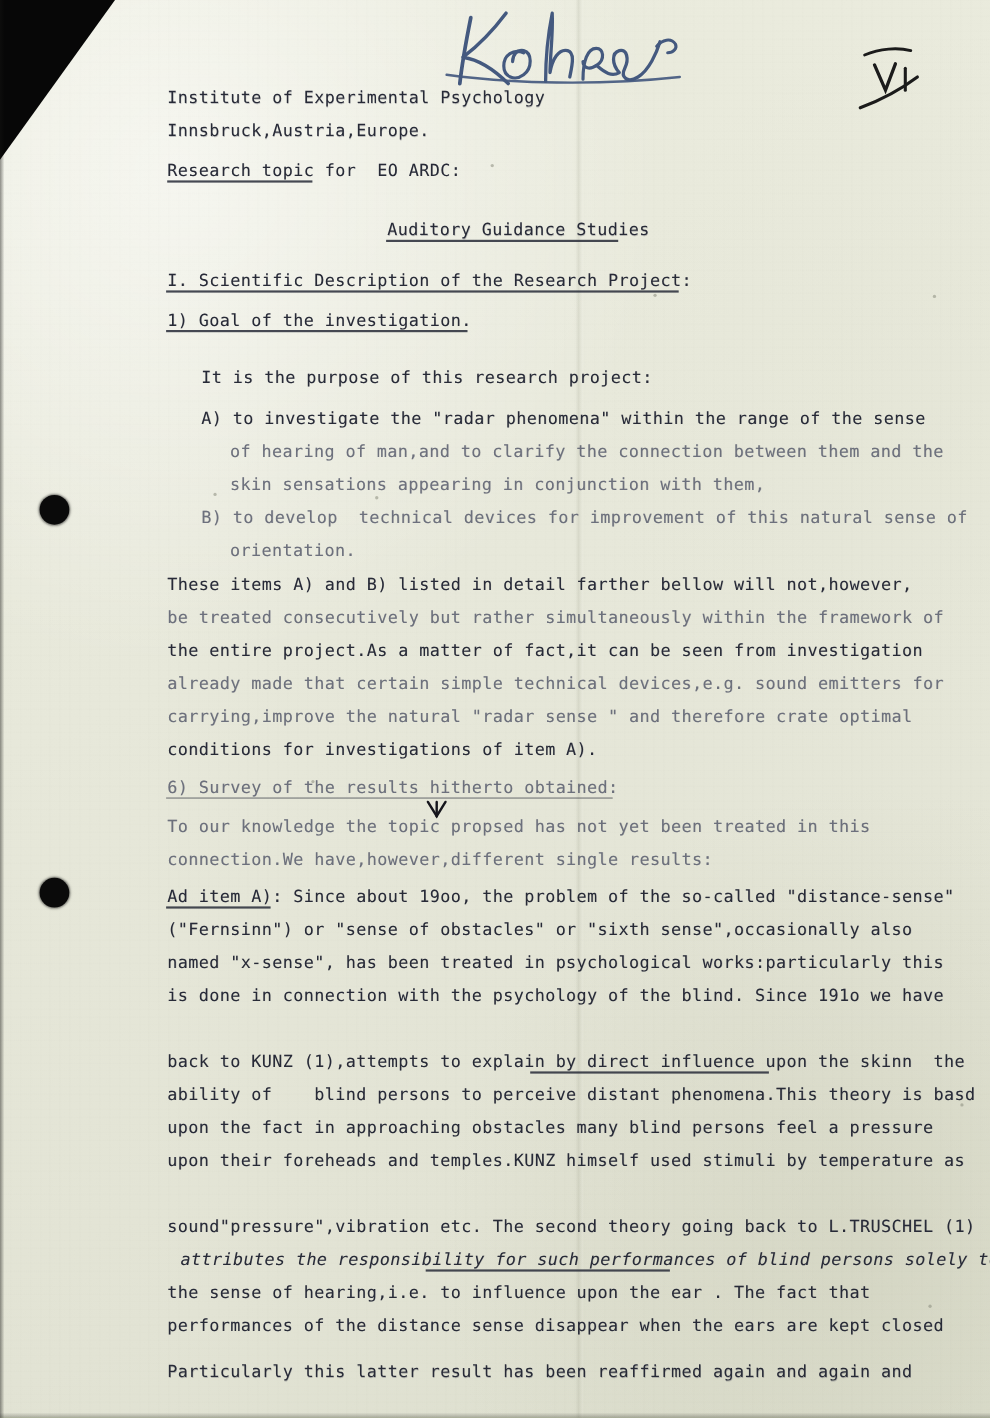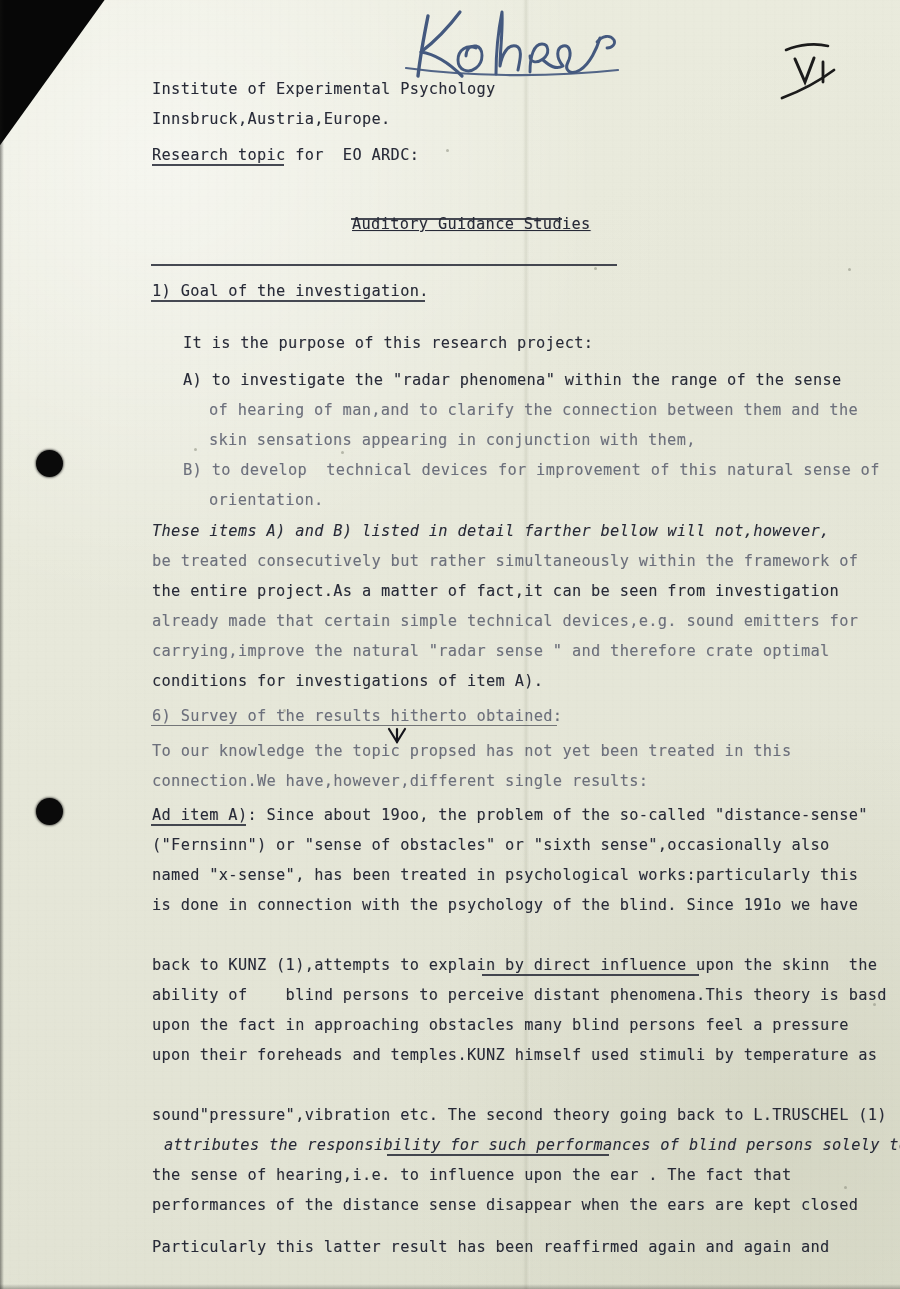--- a/index.html
+++ b/index.html
@@ -197,38 +197,39 @@
   </svg>
 
   <div id="content">
 
     <div class="tl" style="left:152px; top:79px;">Institute of Experimental Psychology</div>
     <div class="tl" style="left:152px; top:109px;">Innsbruck,Austria,Europe.</div>
 
     <div class="tl" style="left:152px; top:145px;">Research topic for  EO ARDC:</div>
     <div class="u" style="left:152px; top:164px; width:132px;"></div>
 
-    <div class="tl" style="left:352px; top:214px;text-decoration:underline;">Auditory Guidance Studies</div>
+    <div class="tl" style="left:352px; top:199px;">Auditory Guidance Studies</div>
     <div class="u" style="left:351px; top:218px; width:211px;"></div>
 
+    <div class="tl" style="left:152px; top:245px;">I. Scientific Description of the Research Project:</div>
     <div class="u" style="left:151px; top:264px; width:466px;"></div>
 
     <div class="tl" style="left:152px; top:281px;">1) Goal of the investigation.</div>
     <div class="u" style="left:151px; top:300px; width:274px;"></div>
 
     <div class="tl" style="left:183px; top:333px;">It is the purpose of this research project:</div>
 
     <div class="tl" style="left:183px; top:370px;">A) to investigate the "radar phenomena" within the range of the sense</div>
     <div class="tl faint" style="left:209px; top:400px;">of hearing of man,and to clarify the connection between them and the</div>
     <div class="tl faint" style="left:209px; top:430px;">skin sensations appearing in conjunction with them,</div>
 
     <div class="tl faint" style="left:183px; top:460px;">B) to develop  technical devices for improvement of this natural sense of</div>
     <div class="tl faint" style="left:209px; top:490px;">orientation.</div>
 
-    <div class="tl" style="left:152px; top:521px;font-style:italic;">These items A) and B) listed in detail farther bellow will not,however,</div>
+    <div class="tl" style="left:152px; top:521px;">These items A) and B) listed in detail farther bellow will not,however,</div>
     <div class="tl faint" style="left:152px; top:551px;">be treated consecutively but rather simultaneously within the framework of</div>
     <div class="tl" style="left:152px; top:581px;">the entire project.As a matter of fact,it can be seen from investigation</div>
     <div class="tl faint" style="left:152px; top:611px;">already made that certain simple technical devices,e.g. sound emitters for</div>
     <div class="tl faint" style="left:152px; top:641px;">carrying,improve the natural "radar sense " and therefore crate optimal</div>
     <div class="tl" style="left:152px; top:671px;">conditions for investigations of item A).</div>
 
     <div class="tl faint" style="left:152px; top:706px;">6) Survey of the results hitherto obtained:</div>
     <div class="u soft" style="left:151px; top:725px; width:406px;"></div>
 
     <div class="tl faint" style="left:152px; top:741px;">To our knowledge the topic propsed has not yet been treated in this</div>

